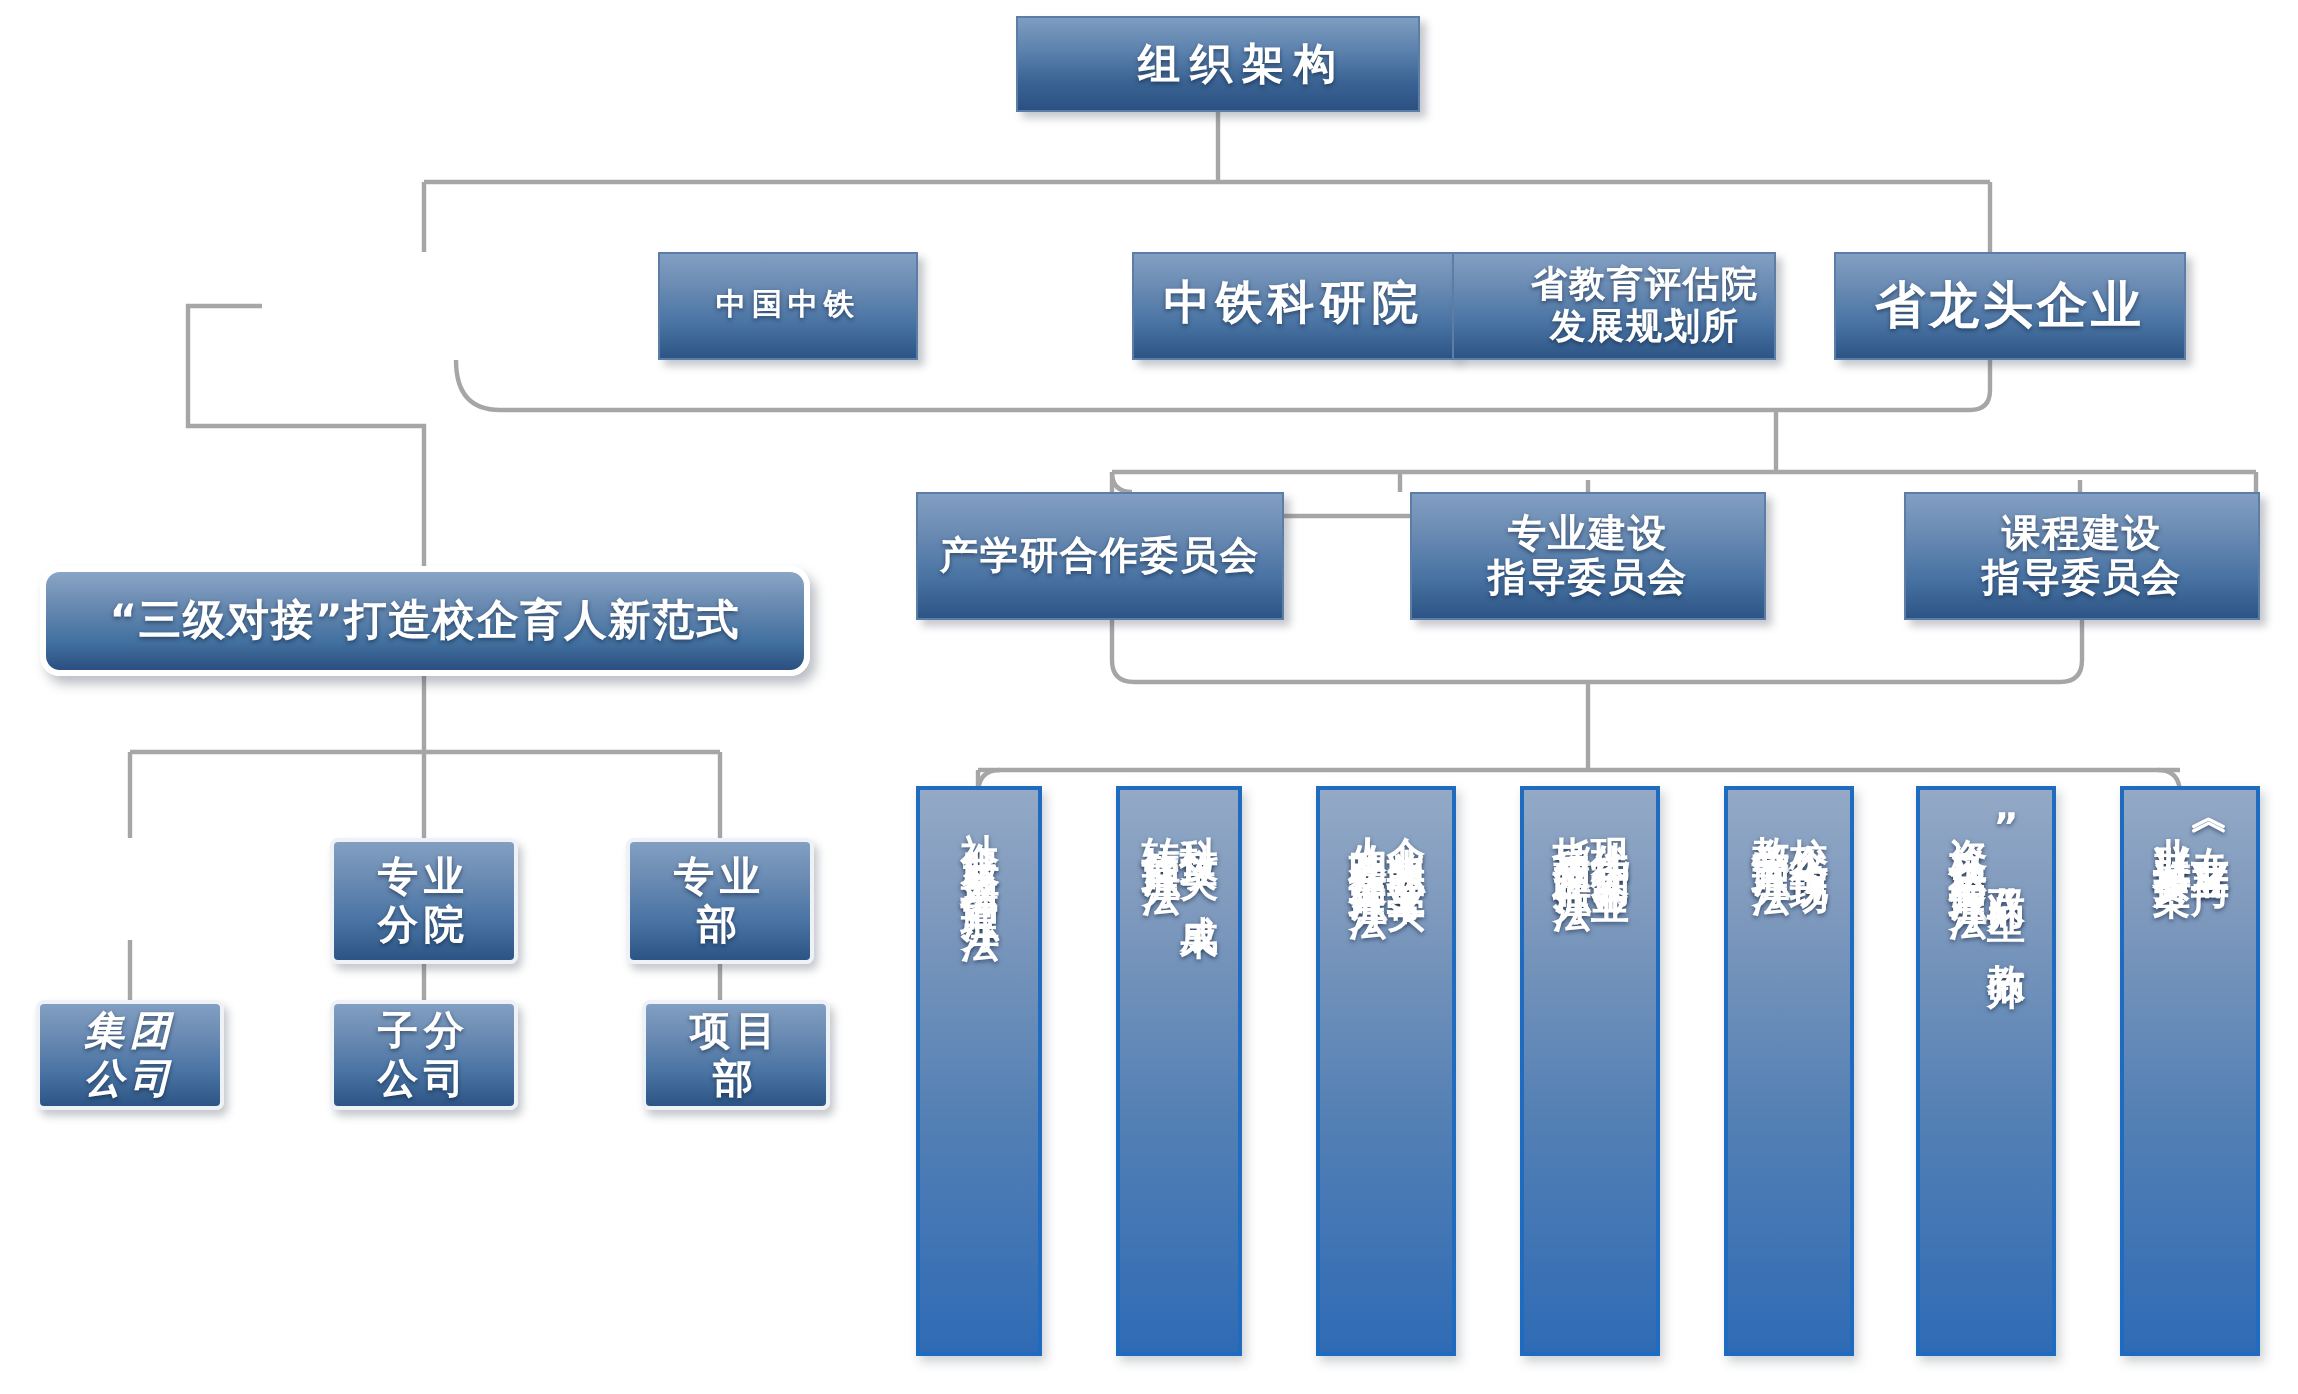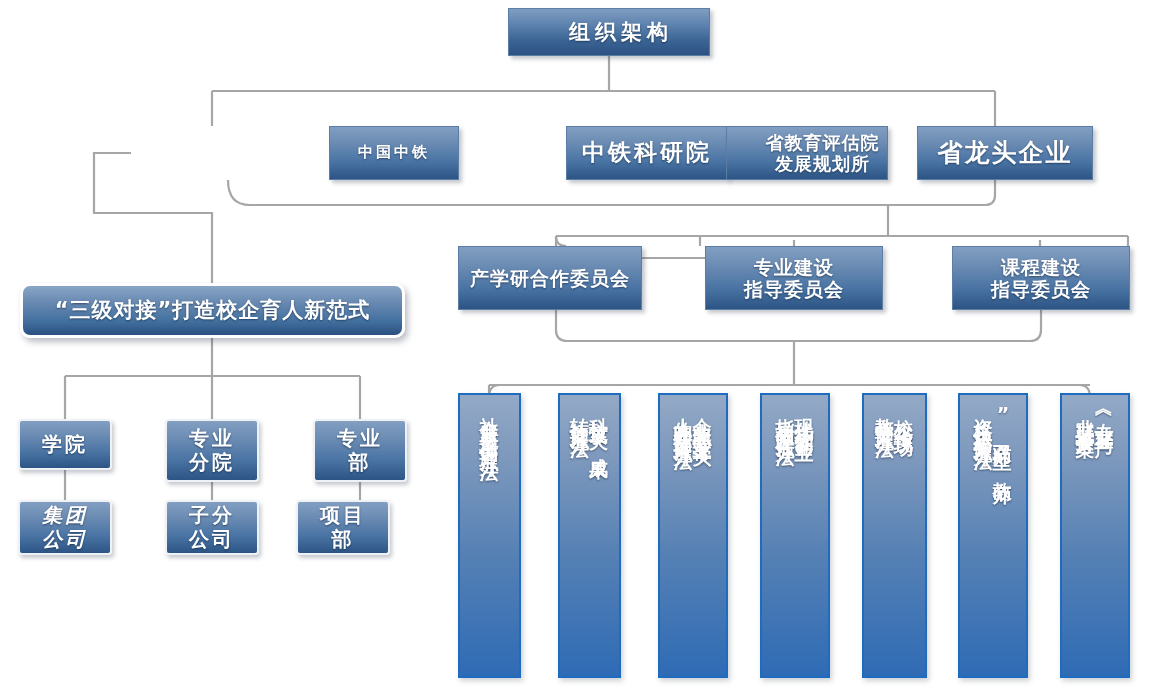--- a/index.html
+++ b/index.html
@@ -153,35 +153,34 @@
 
   <div class="node" style="left:526px; top:126px; width:162px; height:54px; font-size:23px; letter-spacing:3px;margin-left:40px;">中铁科研院</div>
 
   <div class="node" style="left:726px; top:126px; width:162px; height:54px; font-size:18px; letter-spacing:1px;padding-left:31px;">省教育评估院
 发展规划所</div>
 
   <div class="node" style="left:917px; top:126px; width:176px; height:54px; font-size:25px; letter-spacing:2px;">省龙头企业</div>
 
   <div class="node banner" style="left:20px; top:283px; width:385px; height:55px; font-size:21px; letter-spacing:1px;">“三级对接”打造校企育人新范式</div>
 
-  <div class="node small" style="left:18px; top:419px; width:94px; height:51px; font-size:20px; letter-spacing:3px;">学院</div>
 
   <div class="node small" style="left:165px; top:419px; width:94px; height:63px; font-size:20px; letter-spacing:3px;">专业
 分院</div>
 
   <div class="node small" style="left:313px; top:419px; width:94px; height:63px; font-size:20px; letter-spacing:3px;">专业
 部</div>
 
   <div class="node small" style="left:18px; top:500px; width:94px; height:55px; font-size:20px; letter-spacing:3px;font-style:italic;">集团
 公司</div>
 
   <div class="node small" style="left:165px; top:500px; width:94px; height:55px; font-size:20px; letter-spacing:3px;">子分
 公司</div>
 
-  <div class="node small" style="left:296px; top:500px; width:94px; height:55px; font-size:20px; letter-spacing:3px;">项目
+  <div class="node small" style="left:321px; top:500px; width:94px; height:55px; font-size:20px; letter-spacing:3px;">项目
 部</div>
 
   <div class="node" style="left:458px; top:246px; width:184px; height:64px; font-size:19px; letter-spacing:1px;">产学研合作委员会</div>
 
   <div class="node" style="left:705px; top:246px; width:178px; height:64px; font-size:19px; letter-spacing:1px;">专业建设
 指导委员会</div>
 
   <div class="node" style="left:952px; top:246px; width:178px; height:64px; font-size:19px; letter-spacing:1px;">课程建设
 指导委员会</div>
 

